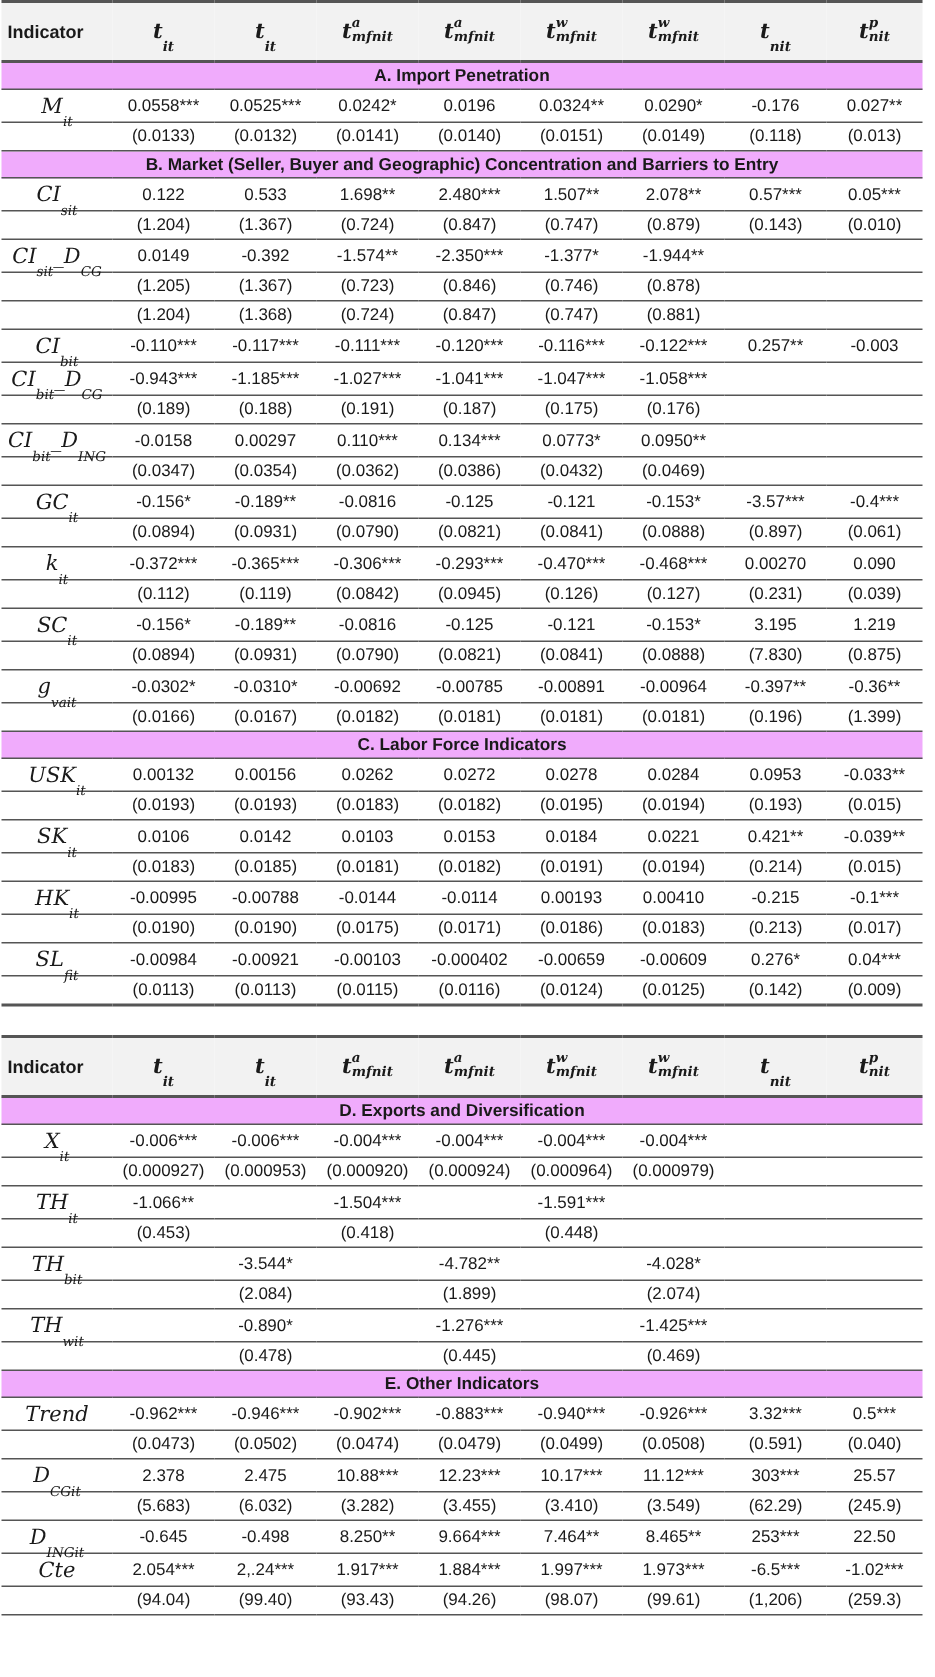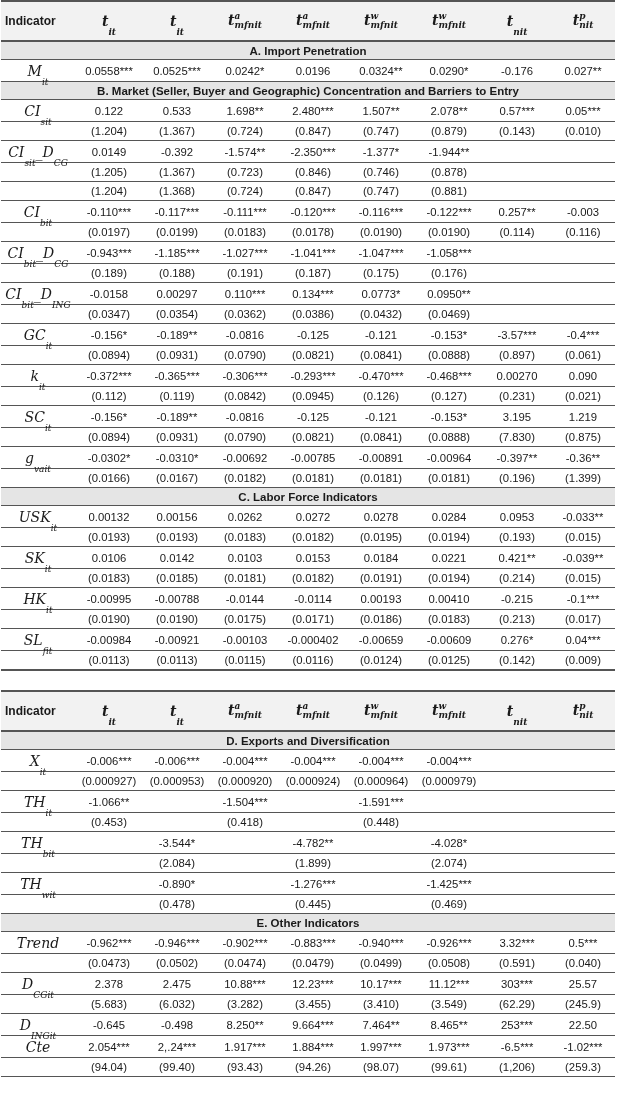--- a/index.html
+++ b/index.html
@@ -8,21 +8,21 @@
   col.c0 { width:74px; }
   col.cn { width:68px; }
   col.cn7 { width:64px; }
   td, th { font-size:11.3px; text-align:center; padding:0; white-space:nowrap; overflow:visible; }
   thead tr { background:#f2f2f2; height:40px; }
   thead th { border-top:2px solid #555; border-bottom:2px solid #555; font-weight:bold; }
   th.ind { font-family:"Liberation Sans", sans-serif; font-size:12px; text-align:left; padding-left:4px; }
   .var { font-family:"DejaVu Serif", "Liberation Serif", serif; font-style:italic; font-size:14px; }
   th .var { font-weight:bold; font-size:14px; }
   .sub { font-size:9px; position:relative; top:9px; }
-  tr.sec td { background:#e5e5e5; font-weight:bold; font-size:11.5px; border-bottom:1px solid #555; height:17px;margin-left:44px; }
+  tr.sec td { background:#f0abfc; font-weight:bold; font-size:11.5px; border-bottom:1px solid #555; height:17px;margin-left:44px; }
   tr.coef td { height:21px; }
   tr.coef td.name { border-bottom:none; }
   tr.se td { height:18px; border-bottom:1px solid #555; }
   tr.coef.bline td { border-bottom:1px solid #555; }
   td.name { text-align:center; font-family:"DejaVu Serif", "Liberation Serif", serif; font-style:italic; font-size:13.5px; }
   tr.last td { border-bottom:2px solid #555; }
   .gap { height:19px; }
 </style>
 </head>
 <body>
@@ -61,20 +61,31 @@
           <td class="name"><span class="var"><span>M</span><span class="sub">it</span></span></td>
           <td>0.0558***</td>
           <td>0.0525***</td>
           <td>0.0242*</td>
           <td>0.0196</td>
           <td>0.0324**</td>
           <td>0.0290*</td>
           <td>-0.176</td>
           <td>0.027**</td>
         </tr>
+        <tr class="se">
+          <td></td>
+          <td>(0.0133)</td>
+          <td>(0.0132)</td>
+          <td>(0.0141)</td>
+          <td>(0.0140)</td>
+          <td>(0.0151)</td>
+          <td>(0.0149)</td>
+          <td>(0.118)</td>
+          <td>(0.013)</td>
+        </tr>
         <tr class="sec">
           <td colspan="9">B. Market (Seller, Buyer and Geographic) Concentration and Barriers to Entry</td>
         </tr>
         <tr class="coef bline">
           <td class="name"><span class="var"><span>CI</span><span class="sub">sit</span></span></td>
           <td>0.122</td>
           <td>0.533</td>
           <td>1.698**</td>
           <td>2.480***</td>
           <td>1.507**</td>
@@ -130,31 +141,20 @@
           <td class="name"><span class="var"><span>CI</span><span class="sub">bit</span></span></td>
           <td>-0.110***</td>
           <td>-0.117***</td>
           <td>-0.111***</td>
           <td>-0.120***</td>
           <td>-0.116***</td>
           <td>-0.122***</td>
           <td>0.257**</td>
           <td>-0.003</td>
         </tr>
-        <tr class="se">
-          <td></td>
-          <td>(0.0197)</td>
-          <td>(0.0199)</td>
-          <td>(0.0183)</td>
-          <td>(0.0178)</td>
-          <td>(0.0190)</td>
-          <td>(0.0190)</td>
-          <td>(0.114)</td>
-          <td>(0.116)</td>
-        </tr>
         <tr class="coef bline">
           <td class="name"><span class="var"><span>CI</span><span class="sub">bit</span><span>_D</span><span class="sub">CG</span></span></td>
           <td>-0.943***</td>
           <td>-1.185***</td>
           <td>-1.027***</td>
           <td>-1.041***</td>
           <td>-1.047***</td>
           <td>-1.058***</td>
           <td></td>
           <td></td>
@@ -227,21 +227,21 @@
         </tr>
         <tr class="se">
           <td></td>
           <td>(0.112)</td>
           <td>(0.119)</td>
           <td>(0.0842)</td>
           <td>(0.0945)</td>
           <td>(0.126)</td>
           <td>(0.127)</td>
           <td>(0.231)</td>
-          <td>(0.021)</td>
+          <td>(0.039)</td>
         </tr>
         <tr class="coef bline">
           <td class="name"><span class="var"><span>SC</span><span class="sub">it</span></span></td>
           <td>-0.156*</td>
           <td>-0.189**</td>
           <td>-0.0816</td>
           <td>-0.125</td>
           <td>-0.121</td>
           <td>-0.153*</td>
           <td>3.195</td>

